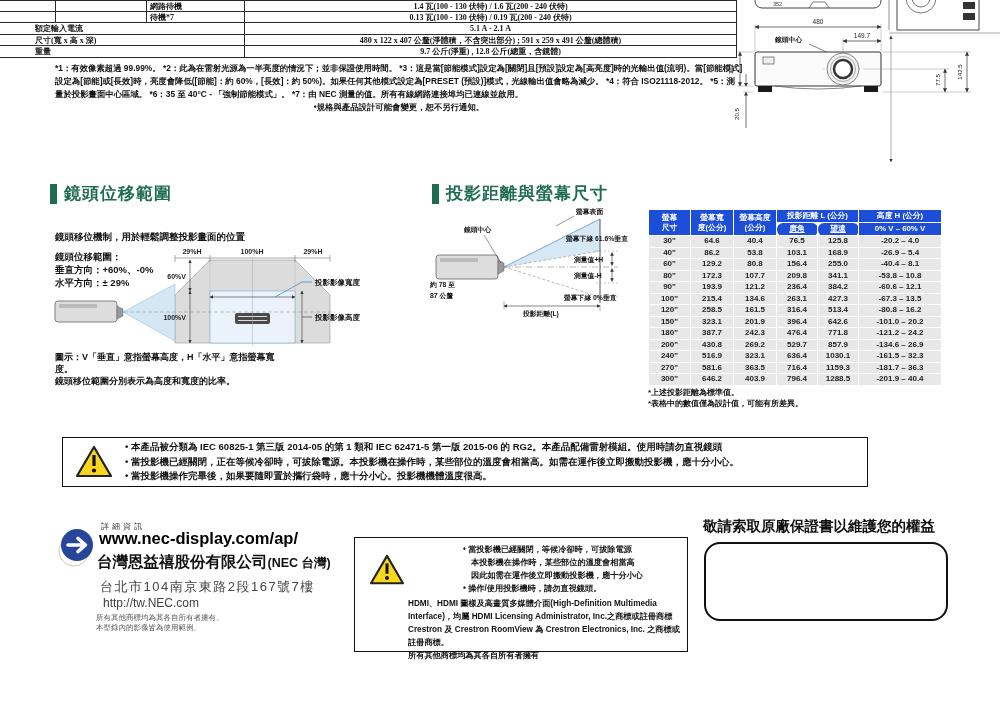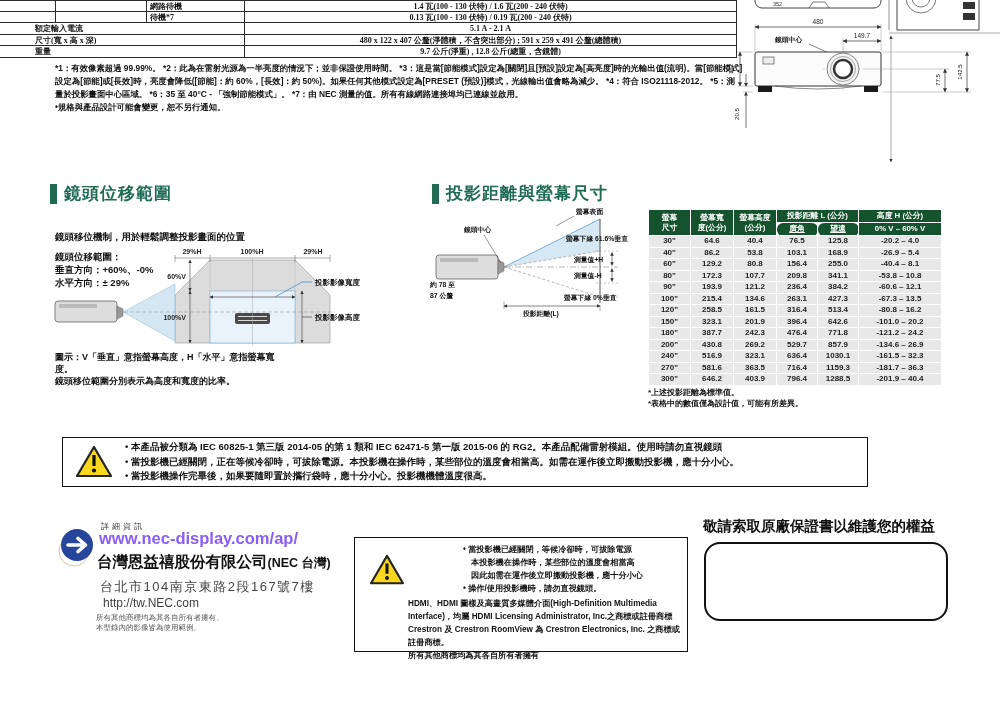--- a/index.html
+++ b/index.html
@@ -11,51 +11,51 @@
   .sr{display:flex;height:11.6px;line-height:11.4px;border-bottom:1px solid #2a2a2a;box-sizing:border-box;}
   .sr.first{border-top:1px solid #2a2a2a;}
   .sr>div{box-sizing:border-box;overflow:hidden;white-space:nowrap;font-family:Liberation Serif, serif;}
   .cA{width:55px;}
   .cB{width:92px;border-left:1px solid #2a2a2a;border-right:1px solid #2a2a2a;}
   .cC{width:98px;padding-left:3px;font-weight:700;border-right:1px solid #2a2a2a;}
   .cLbl{width:245px;padding-left:35px;font-weight:700;border-right:1px solid #2a2a2a;}
   .cD{flex:1;text-align:center;font-weight:600;border-right:1px solid #2a2a2a;}
 
   .footnotes{position:absolute;left:55px;top:62px;width:688px;font-size:8.4px;line-height:1.52;font-weight:700;color:#111;}
-  .footnotes .note2{margin-top:1px;}
+  .footnotes .note2{margin-top:1px;text-align:center;}
 
   
   .sec-title{position:absolute;display:flex;align-items:center;height:21px;}
   .sec-title .bar{width:7px;height:20px;background:#1f6b54;margin-right:7px;}
   .sec-title .txt{font-size:17px;font-weight:700;color:#1f6b54;letter-spacing:1px;white-space:nowrap;}
   .t1{left:50px;top:183px;}
   .t2{left:432px;top:183px;}
 
   .ls-intro{position:absolute;left:55px;top:231px;font-size:9.5px;font-weight:700;}
   .ls-range{position:absolute;left:55px;top:250px;font-size:9.5px;font-weight:700;line-height:13px;}
   .ls-caption{position:absolute;left:55px;top:351px;width:220px;font-size:9px;font-weight:700;line-height:12px;}
 
   .pjt-notes{position:absolute;left:648px;top:388px;font-size:8px;font-weight:700;line-height:10.5px;}
 
   
   .pjt{position:absolute;left:648px;top:209px;width:293px;border-collapse:collapse;table-layout:fixed;}
-  .pjt th{background:#14532d;color:#fff;font-size:7.8px;font-weight:700;border:1px solid #fff;padding:0;white-space:pre-line;line-height:9.5px;height:12px;}
+  .pjt th{background:#1d4ed8;color:#fff;font-size:7.8px;font-weight:700;border:1px solid #fff;padding:0;white-space:pre-line;line-height:9.5px;height:12px;}
   .pjt thead tr:nth-child(2) th.u{text-decoration:underline;border-radius:6px;}
   .pjt td{background:#e8e8e8;font-size:8px;font-weight:600;color:#222;text-align:center;border:1px solid #fff;padding:0;height:10.5px;line-height:10.5px;white-space:nowrap;overflow:hidden;}
 
   
   .warnbox{position:absolute;left:62px;top:437px;width:806px;height:50px;border:1.5px solid #111;box-sizing:border-box;display:flex;align-items:center;}
   .warnbox .tri{margin:0 12px 0 12px;flex:0 0 auto;}
   .warnbox ul{list-style:none;margin:0;padding:0;font-size:9.5px;font-weight:700;line-height:14.5px;}
   .warnbox li::before{content:"• ";}
 
   
   .nec-icon{position:absolute;left:56px;top:525px;}
   .detail-label{position:absolute;left:101px;top:521px;font-size:8px;letter-spacing:3px;color:#333;}
-  .nec-url{position:absolute;left:99px;top:529px;font-size:16.5px;font-weight:700;color:#8b5cf6;text-decoration:none;}
+  .nec-url{position:absolute;left:99px;top:529px;font-size:16.5px;font-weight:700;color:#000000;text-decoration:none;}
   .company{position:absolute;left:97px;top:552px;font-size:15.5px;font-weight:700;white-space:nowrap;}
   .company .suffix{font-size:12.5px;}
   .address{position:absolute;left:100px;top:578px;font-size:13px;color:#444;letter-spacing:1.5px;}
   .twurl{position:absolute;left:103px;top:596px;font-size:12px;color:#404040;text-decoration:none;}
   .smallprint{position:absolute;left:88px;top:613px;font-size:7.5px;color:#555;line-height:10px;margin-left:8px;}
 
   .noticebox{position:absolute;left:354px;top:537px;width:334px;height:115px;border:1.5px solid #111;box-sizing:border-box;font-size:8.2px;font-weight:700;line-height:13px;padding-left:48px;}
   .noticebox .tri{position:absolute;left:14px;top:16px;}
   .nb-bullets{margin:5px 4px 0 60px;}
   .nb-line.b::before{content:"• ";}

